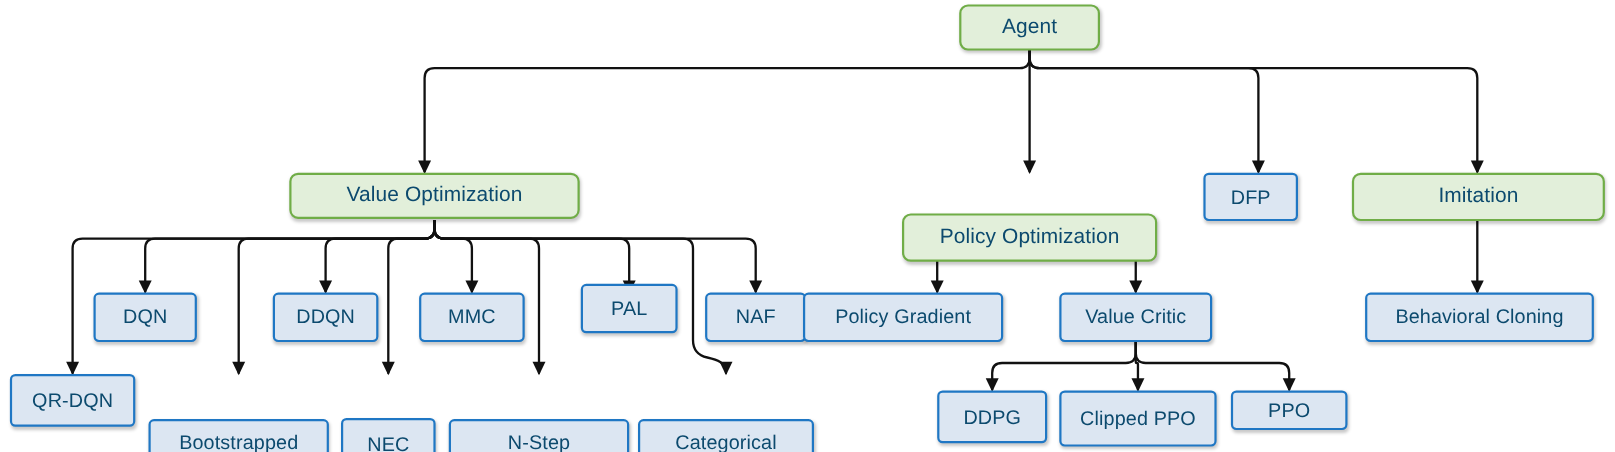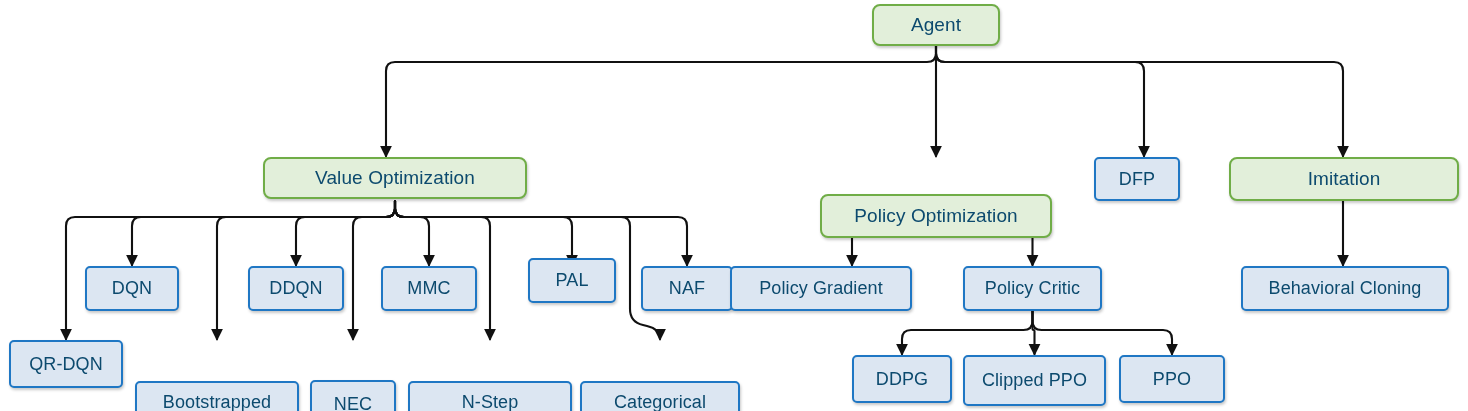--- a/index.html
+++ b/index.html
@@ -98,27 +98,27 @@
       <div class="node green" style="left: 263px; top: 157px; width: 264px; height: 42px;">Value Optimization</div>
       <div class="node green" style="left: 820px; top: 157px; width: 232px; height: 44px; margin-top: 37px;">Policy Optimization</div>
       <div class="node blue" style="left: 1094px; top: 157px; width: 86px; height: 44px;">DFP</div>
       <div class="node green" style="left: 1229px; top: 157px; width: 230px; height: 44px;">Imitation</div>
       <div class="node blue" style="left: 85px; top: 266px; width: 94px; height: 45px;">DQN</div>
       <div class="node blue" style="left: 248px; top: 266px; width: 96px; height: 45px;">DDQN</div>
       <div class="node blue" style="left: 381px; top: 266px; width: 96px; height: 45px;">MMC</div>
       <div class="node blue" style="left: 528px; top: 258px; width: 88px; height: 45px;">PAL</div>
       <div class="node blue" style="left: 641px; top: 266px; width: 92px; height: 45px;">NAF</div>
       <div class="node blue" style="left: 730px; top: 266px; width: 182px; height: 45px;">Policy Gradient</div>
-      <div class="node blue" style="left: 963px; top: 266px; width: 139px; height: 45px;">Policy Critic</div>
+      <div class="node blue" style="left: 963px; top: 266px; width: 139px; height: 45px;">Value Critic</div>
       <div class="node blue" style="left: 1241px; top: 266px; width: 208px; height: 45px;">Behavioral Cloning</div>
       <div class="node blue" style="left: 9px; top: 340px; width: 114px; height: 48px;">QR-DQN</div>
       <div class="node blue two-line" style="left: 135px; top: 340px; width: 164px; height: 62px;">Bootstrapped
 DQN</div>
       <div class="node blue" style="left: 310px; top: 340px; width: 86px; height: 48px; margin-top: 40px;">NEC</div>
       <div class="node blue two-line" style="left: 408px; top: 340px; width: 164px; height: 62px;">N-Step
 Q-Learning</div>
       <div class="node blue two-line" style="left: 580px; top: 340px; width: 160px; height: 62px;">Categorical
 DQN</div>
       <div class="node blue" style="left: 852px; top: 355px; width: 100px; height: 48px;">DDPG</div>
       <div class="node blue" style="left: 963px; top: 355px; width: 143px; height: 51px;">Clipped PPO</div>
-      <div class="node blue" style="left: 1119px; top: 355px; width: 106px; height: 48px;">PPO</div>
+      <div class="node blue" style="left: 1119px; top: 355px; width: 106px; height: 36px;">PPO</div>
     </div>
 </div>
 
 </body></html>

